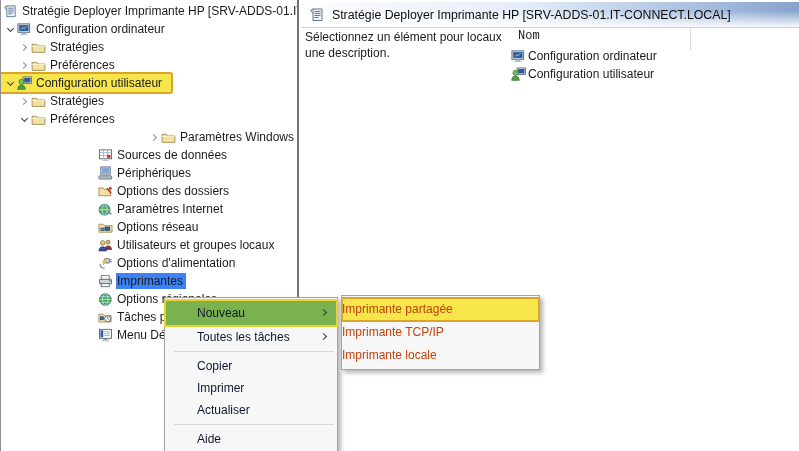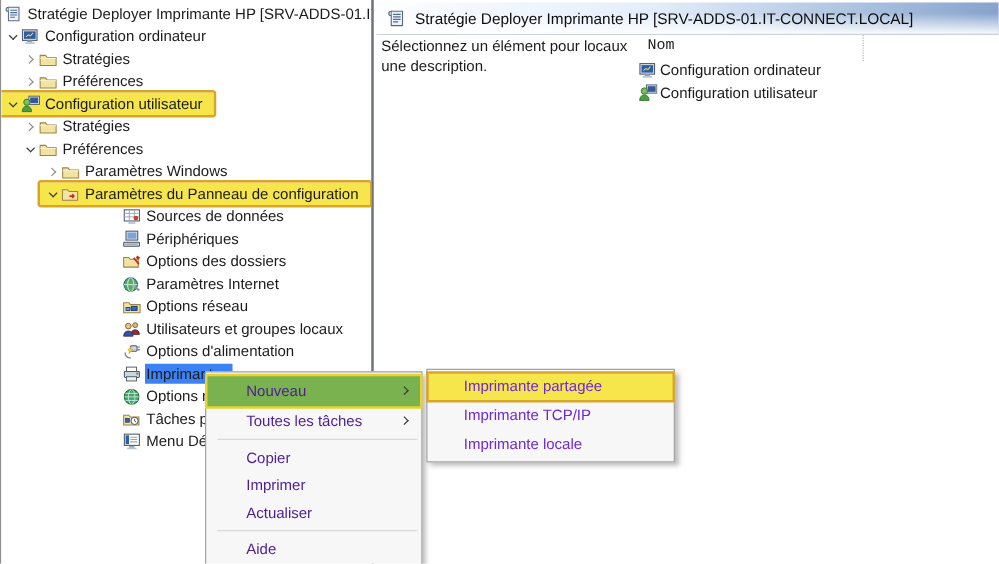--- a/index.html
+++ b/index.html
@@ -6,21 +6,21 @@
   html,body { background:#fff; }
   body { font-family:"Liberation Sans", sans-serif; font-size:12px; color:#1b1b1b; cursor:default; }
   .screen { position:relative; width:799px; height:451px; background:#fff; overflow:hidden; border-left:1px solid #8f8f8f; }
 
   
   .tree-pane { position:absolute; left:0; top:0; width:298px; height:451px; background:#fff;
                border-right:2px solid #6f7479; overflow:hidden; padding-top:2px; }
   .trow { height:18px; display:flex; align-items:center; white-space:nowrap; }
   .rowc { display:inline-flex; align-items:center; height:18px; position:relative; }
   .l0 { padding-left:2px; } .l1 { padding-left:3px; } .l2 { padding-left:17px; }
-  .l3 { padding-left:35px; } .l4 { padding-left:84px; }
+  .l3 { padding-left:35px;justify-content:flex-end; } .l4 { padding-left:84px; }
   .hl { background:#f7e64b; outline:2px solid #d9a427; z-index:2;
         padding:0 6px 0 4px; margin-left:-4px; border-radius:1px; }
   .tlabel { padding:1px 3px 1px 1px; }
   .sel { background:#3b82f6; }
   .chev { width:13px; height:18px; display:inline-flex; align-items:center; justify-content:center; flex:none; }
   .chev i { width:5px; height:5px; display:block; border-right:1.4px solid; border-bottom:1.4px solid; }
   .chev.collapsed i { transform:rotate(-45deg); border-color:#8e8e8e; margin-left:-2px; }
   .chev.expanded  i { transform:rotate(45deg);  border-color:#3c3c3c; margin-top:-2px; }
   .ticon { width:15px; height:15px; flex:none; margin-right:3px; }
 
@@ -38,33 +38,33 @@
   .col-header { position:absolute; left:217px; top:29px;font-family:Liberation Mono, monospace; }
   .col-divider { position:absolute; left:389px; top:28px; height:21px; width:0; border-left:1px dotted #b9b9b9; }
   .rp-item { position:absolute; left:210px; height:18px; display:flex; align-items:center; white-space:nowrap; }
   .rp-item .ticon { margin-right:2px; }
   .rp-item1 { top:47px; } .rp-item2 { top:65px; }
 
   
   .ctx-menu { position:absolute; left:163px; top:297px; width:174px; background:#f7f7f7;
               border:1px solid #a3a3a3; box-shadow:3px 3px 4px rgba(0,0,0,0.28);
               padding:2px 0; z-index:10; }
-  .mi { height:22px; line-height:22px; padding-left:32px; position:relative; color:#4c1d95; }
+  .mi { height:22px; line-height:22px; padding-left:32px; position:relative; color:#0f172a; }
   .mi-first { height:26px; line-height:26px; }
   .mi-green { background:#7ab24f; outline:2px solid #e8d22f; outline-offset:-1px; z-index:2; }
   .msep { height:1px; background:#d8d8d8; margin:3px 3px 3px 9px; }
   .marrow { position:absolute; right:11px; top:50%; margin-top:-3px; }
   .marrow i { width:5px; height:5px; display:block; border-right:1.3px solid #3a3a3a;
               border-bottom:1.3px solid #3a3a3a; transform:rotate(-45deg); }
 
   
   .sub-menu { position:absolute; left:340px; top:295px; width:199px; background:#f7f7f7;
               border:1px solid #a3a3a3; box-shadow:3px 3px 4px rgba(0,0,0,0.28);
               padding:2px 0; z-index:11; }
-  .smi { height:23px; line-height:23px; padding-left:29px; color:#6d28d9; }
+  .smi { height:23px; line-height:23px; color:#c2410c; }
   .smi-hl { background:#f7e64b; outline:2px solid #d9a62a; outline-offset:-1px; }
 </style>
 </head>
 <body>
 
 <div class="screen">
 
   <div class="tree-pane">
 
     <div class="trow l0">
@@ -167,32 +167,20 @@
             <i></i>
           </span>
         <svg class="ticon" viewBox="0 0 16 16">
             <path d="M1.2 13.2V4.6h4.6l1.4 1.8h7.6v6.8z" fill="#f3e3a2" stroke="#9c8347" stroke-width=".9"></path>
             <path d="M1.2 7h13.6" stroke="#fff6cf" stroke-width=".9"></path>
           </svg>
         <span class="tlabel">Paramètres Windows</span>
       </span>
     </div>
 
-    <div class="trow l3">
-      <span class="rowc hl">
-        <span class="chev expanded">
-            <i></i>
-          </span>
-        <svg class="ticon" viewBox="0 0 16 16">
-            <path d="M1 13V4h4.5l1.3 1.6H14V13z" fill="#f3e3a2" stroke="#9c8347" stroke-width=".9"></path>
-            <path d="M7 9.5h4m0 0L9.4 7.9M11 9.5L9.4 11.1" stroke="#cf2b1f" stroke-width="1.3" fill="none"></path>
-          </svg>
-        <span class="tlabel">Paramètres du Panneau de configuration</span>
-      </span>
-    </div>
 
     <div class="trow l4">
       <span class="rowc">
         <span class="chev none"></span>
         <svg class="ticon" viewBox="0 0 16 16">
             <rect x="1.5" y="2" width="13" height="9.5" fill="#fff" stroke="#4e5a68" stroke-width=".9"></rect>
             <path d="M1.5 5h13M1.5 8h13M5.8 2v9.5M10.1 2v9.5" stroke="#8fa8c8" stroke-width=".8"></path>
             <circle cx="11.5" cy="9" r="2" fill="#d23b2e"></circle>
             <rect x="5" y="12.5" width="6" height="1.5" fill="#b9c3cd"></rect>
           </svg>

